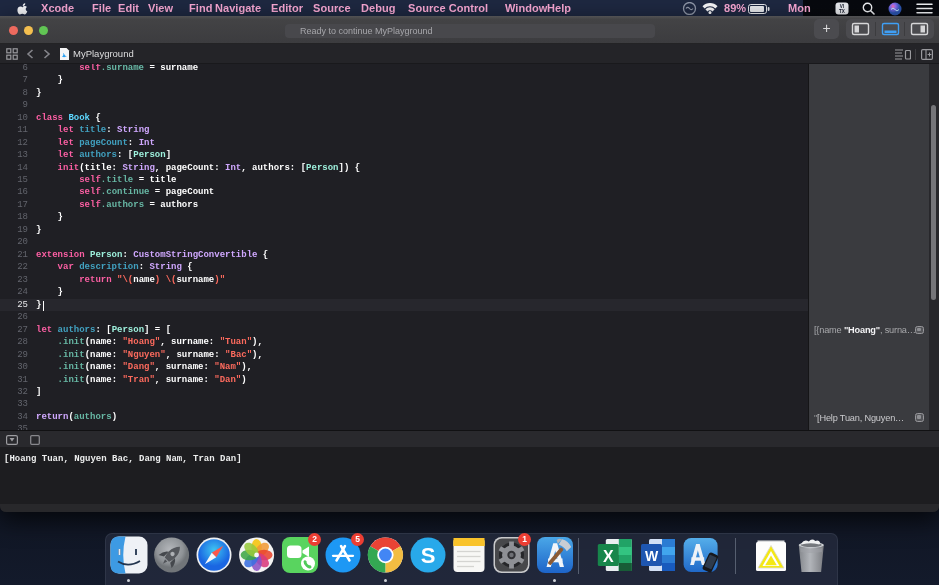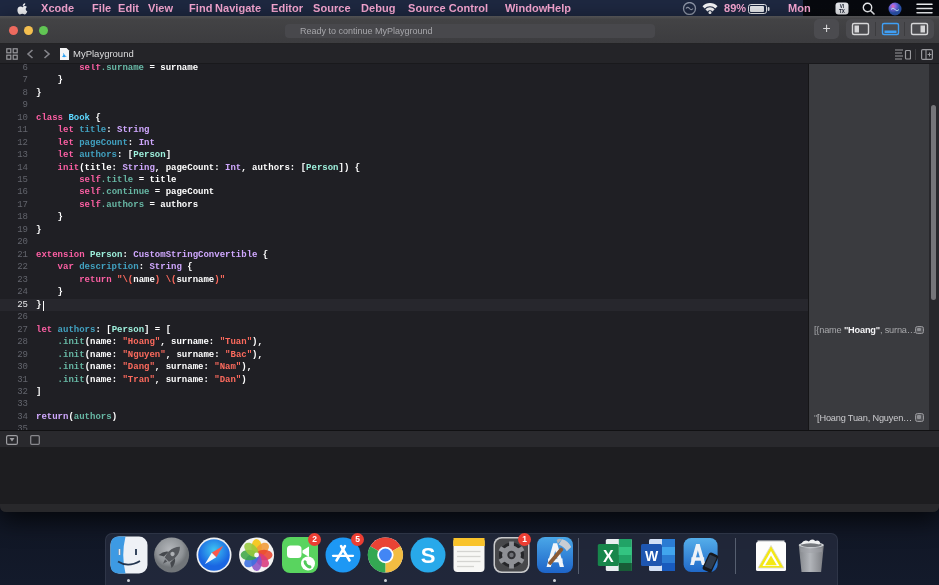--- a/index.html
+++ b/index.html
@@ -247,39 +247,40 @@
     <span class="mb">.init</span>(name: <span class="s">"Dang"</span>, surname: <span class="s">"Nam"</span>),
     <span class="mb">.init</span>(name: <span class="s">"Tran"</span>, surname: <span class="s">"Dan"</span>)
 ]
 
 <span class="oc">return</span>(<span class="mb">authors</span>)</pre>
     <div id="cursor" class="abs"></div>
   </div>
 
   <div id="sidebar" class="abs">
     <div class="srow" style="top:257.5px;">[{name <b style="color:#f2f2f4;">"Hoang"</b>, surna…</div>
-    <div class="srow" style="top:345.5px;"><span style="color:#97989b;">"</span><span style="color:#cbcbce;">[Hoang Tuan, Nguyen…</span></div>
+    <div class="srow" style="top:345.5px;"><span style="color:#97989b;">"</span><span style="color:#cbcbce;">[Help Tuan, Nguyen…</span></div>
   </div>
   <div id="sidestrip" class="abs"></div>
   <div id="scrollbar" class="abs"></div>
   <div class="sbtn abs" style="left:914.5px;top:309.5px;"></div>
   <div class="sbtn abs" style="left:914.5px;top:397px;"></div>
 
   <div id="debugbar" class="abs">
     <svg class="abs" style="left:6px;top:3.5px;" width="12" height="10" viewBox="0 0 12 10">
       <rect x="0.6" y="0.6" width="10.8" height="8.8" rx="1.5" fill="none" stroke="#9c9ca0" stroke-width="1.2"></rect>
       <path d="M3.5 3 L8.5 3 L6 6.5 Z" fill="#9c9ca0"></path>
     </svg>
     <svg class="abs" style="left:30px;top:3.5px;" width="10" height="10" viewBox="0 0 10 10">
       <rect x="0.7" y="0.7" width="8.6" height="8.6" rx="1" fill="none" stroke="#87878c" stroke-width="1.3"></rect>
     </svg>
   </div>
 
   <div id="console" class="abs">
     <div class="abs" style="left:0;top:57px;width:939px;height:8px;background:#28282b;"></div>
+    <pre style="position:absolute;left:4px;top:6px;">[Hoang Tuan, Nguyen Bac, Dang Nam, Tran Dan]</pre>
   </div>
 </div>
 
 <div id="dock" class="abs"></div>
 <svg class="abs" style="left:105px;top:533px;" width="733" height="52" viewBox="0 0 733 52" id="dockicons">
   <defs>
     <radialGradient id="lpg" cx="45%" cy="35%">
         <stop offset="0%" stop-color="#b4b7bb"></stop>
         <stop offset="75%" stop-color="#8f9397"></stop>
         <stop offset="100%" stop-color="#717579"></stop>

